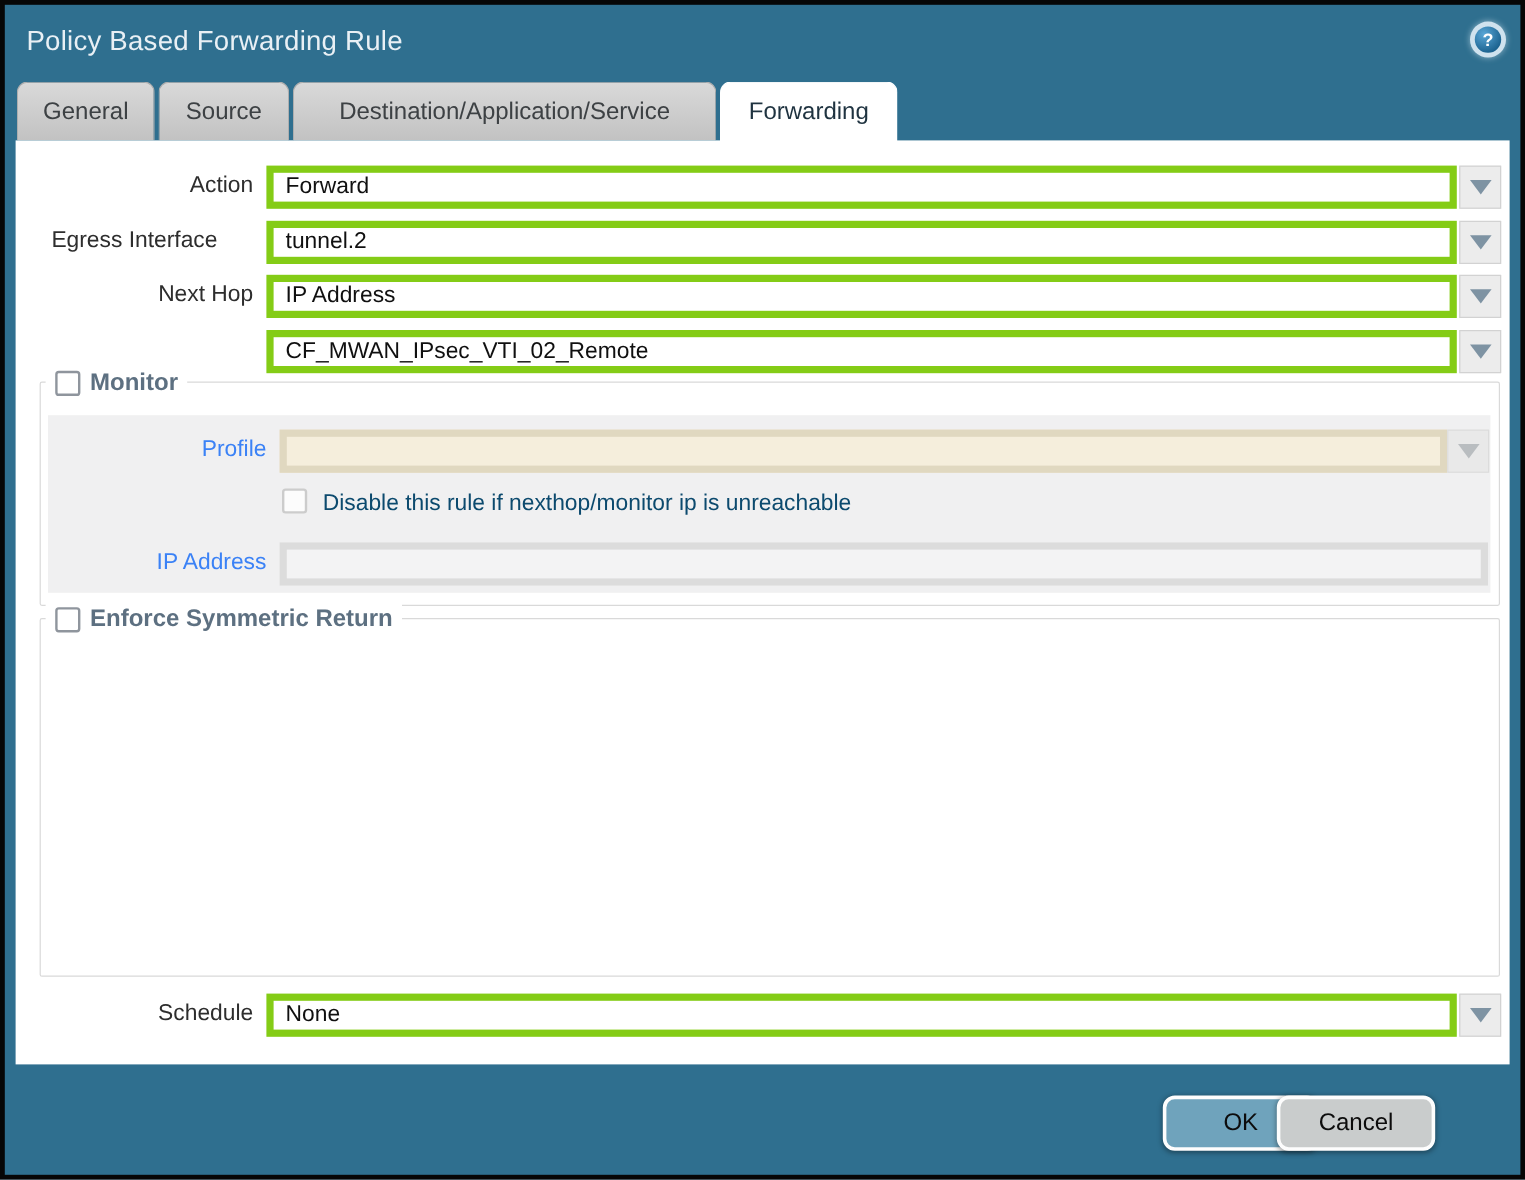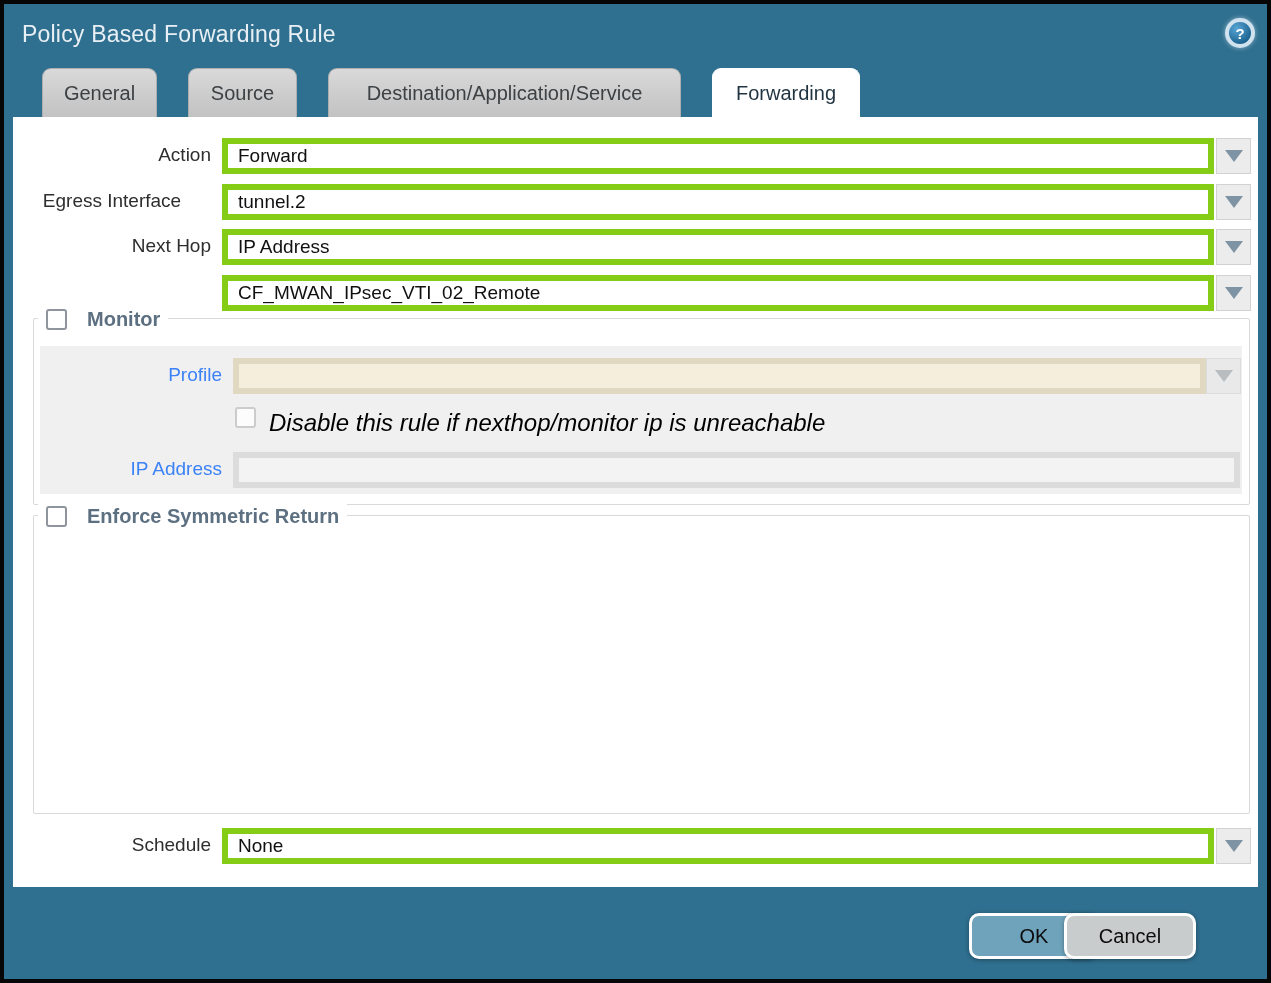--- a/index.html
+++ b/index.html
@@ -14,21 +14,21 @@
           background:#cfe2ee; display:flex; align-items:center; justify-content:center;
           cursor:pointer; box-shadow:0 0 5px rgba(230,244,252,0.55); }
   .help-inner { width:22px; height:22px; border-radius:50%; color:#fff; font-weight:bold;
           font-size:15px; display:flex; align-items:center; justify-content:center;
           background:radial-gradient(circle at 35% 30%, #58a6d6, #1b628f 75%); }
 
   
   .tabs { position:absolute; left:10px; top:64px; height:49px; display:flex; gap:3px; }
   .tab { height:49px; border-radius:9px 9px 0 0; display:flex; align-items:center;
          justify-content:center; font-size:20px; color:#3d4144; cursor:pointer;
-         background:linear-gradient(#d9d9d9,#c2c2c2); border:1px solid #aeaeae; border-bottom:none;margin-left:28px; }
+         background:linear-gradient(#d9d9d9,#c2c2c2); border:1px solid #aeaeae; border-bottom:none; }
   .tab-0 { width:115px; } .tab-1 { width:109px; } .tab-2 { width:353px; } .tab-3 { width:148px; }
   .tab.active { background:#ffffff; border-color:#ffffff; color:#1f3340; height:50px; }
 
   
   .content { position:absolute; left:9px; top:113px; width:1245px; height:770px; background:#fff; }
 
   .flabel { position:absolute; left:0; width:198px; text-align:right; font-size:19px;
             color:#2e2e2e; }
   .fld { position:absolute; height:36px; border:6px solid #84cc16; background:#fff;
          font-size:19px; color:#101010; padding:0 10px; outline:none; }
@@ -36,32 +36,32 @@
            border:1px solid #d2d2d2; display:flex; align-items:center; justify-content:center;
            cursor:pointer; }
   .tri { width:0; height:0; border-left:9px solid transparent; border-right:9px solid transparent;
          border-top:12px solid #7e93a3; }
   .ddbtn.disabled { background:#e9e9e9; border-color:#dcdcdc; cursor:default; }
   .ddbtn.disabled .tri { border-top-color:#b9bdc0; }
 
   
   .group { position:absolute; left:20px; width:1217px; border:1px solid #d9d9d9; border-radius:2px; }
   .legend { position:absolute; top:-14px; left:4px; height:28px; background:#fff;
-            padding:0 8px; display:flex; align-items:center; gap:20px; }
+            padding:0 8px; display:flex; align-items:center; gap:8px; }
   .cb { width:21px; height:21px; border:2px solid #8f959d; border-radius:3px; background:#fff;
         cursor:pointer; }
   .cb.disabled { border-color:#cccccc; background:#fcfcfc; cursor:default; }
   .legend-text { font-size:20px; font-weight:bold; color:#5d7081; }
 
   .panel { position:absolute; left:27px; width:1202px; background:#f0f0f1; }
 
   .dlabel { position:absolute; left:0; width:209px; text-align:right; font-size:19px; color:#3b82f6; }
   .fld.cream { background:#f5eedc; border-color:#e0d8c0; }
   .fld.offgray { background:#f3f3f4; border-color:#dcdcdc; }
-  .dis-text { position:absolute; font-size:24px; color:#000000;font-style:italic; }
+  .dis-text { position:absolute; font-size:19px; color:#0c4a6e; }
 
   
   .nh-table { position:absolute; left:27px; top:437px; width:1202px; height:244px;
               box-shadow:0 2px 4px rgba(0,0,0,0.22); }
   .nh-head { height:44px; background:#b2b6b9; color:#ebedee; font-size:19px;
              display:flex; align-items:center; padding-left:17px; }
   .nh-body { height:156px; background:#f0f0f1; }
   .nh-foot { height:44px; background:#b2b6b9; display:flex; align-items:center;
              padding-left:12px; gap:22px; }
   .tbl-btn { display:flex; align-items:center; gap:8px; cursor:pointer; }

